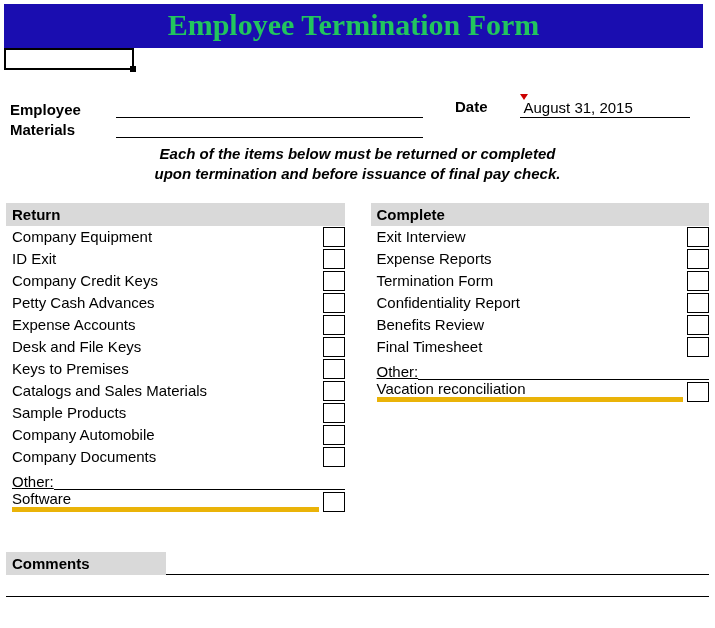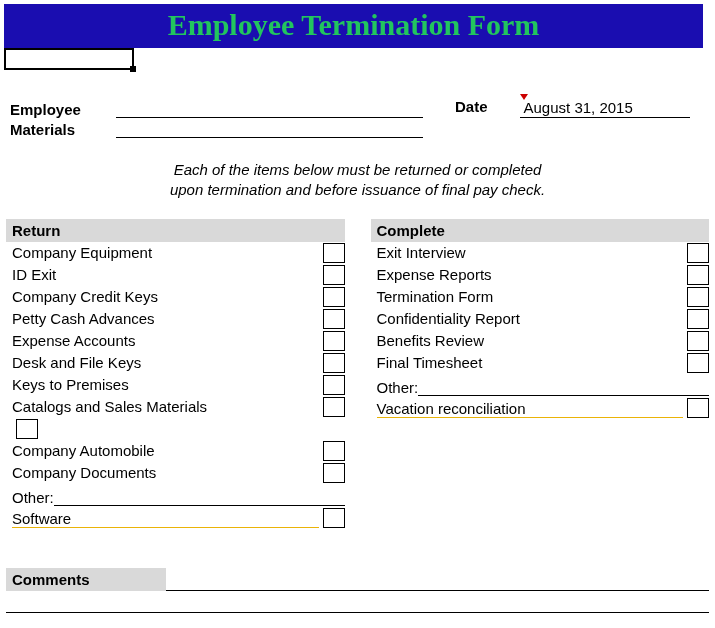--- a/index.html
+++ b/index.html
@@ -55,25 +55,26 @@
     position:absolute; left:4px; bottom:1px;
   }
   .typo-mark {
     position:absolute; top:-4px; left:0;
     width:0;height:0;
     border-left:4px solid transparent;
     border-right:4px solid transparent;
     border-top:6px solid #c00;
   }
   .instructions {
-    margin: 22px auto 18px auto;
+    margin: 6px auto 18px auto;
     text-align: center;
     font-style: italic;
     line-height: 1.35;
     width: 90%;
+    font-weight: bold;
   }
   .columns {
     display: flex;
     margin: 0 6px;
     gap: 26px;
   }
   .col { flex: 1; }
   .col-header {
     background: #d9d9d9;
     font-weight: bold;
@@ -88,29 +89,29 @@
   }
   .item-label { flex: 1; }
   .checkbox {
     width: 22px; height: 20px;
     border: 1px solid #000;
     flex: none;
     margin-left: 4px;
   }
   .other-row {
     display:flex; align-items:flex-end;
-    padding:0 0 0 6px; height:22px;
+    padding:0 0 0 6px; height:22px;text-decoration:underline;
   }
   .other-row .other-lbl { flex:none; }
   .other-row .underline { margin-left:0; }
   .write-in {
     display:flex; align-items:flex-end;
     padding:0 0 0 6px; height:22px;
   }
-  .write-in .txt { flex:1; border-bottom:1px solid #eab308; }
+  .write-in .txt { flex:1; border-bottom:5px solid #eab308; }
   .comments {
     margin: 40px 6px 0 6px;
   }
   .comments-header {
     display:flex; align-items:flex-end;
   }
   .comments-header .lbl {
     background:#d9d9d9; font-weight:bold;
     padding:3px 6px; width:160px; flex:none;
   }
@@ -187,20 +188,21 @@
         </div>
         <div class="item-row">
           <div class="item-label">Keys to Premises</div>
           <div class="checkbox"></div>
         </div>
         <div class="item-row">
           <div class="item-label">Catalogs and Sales Materials</div>
           <div class="checkbox"></div>
         </div>
         <div class="item-row">
+          <div class="item-label">Sample Products</div>
           <div class="checkbox"></div>
         </div>
         <div class="item-row">
           <div class="item-label">Company Automobile</div>
           <div class="checkbox"></div>
         </div>
         <div class="item-row">
           <div class="item-label">Company Documents</div>
           <div class="checkbox"></div>
         </div>

